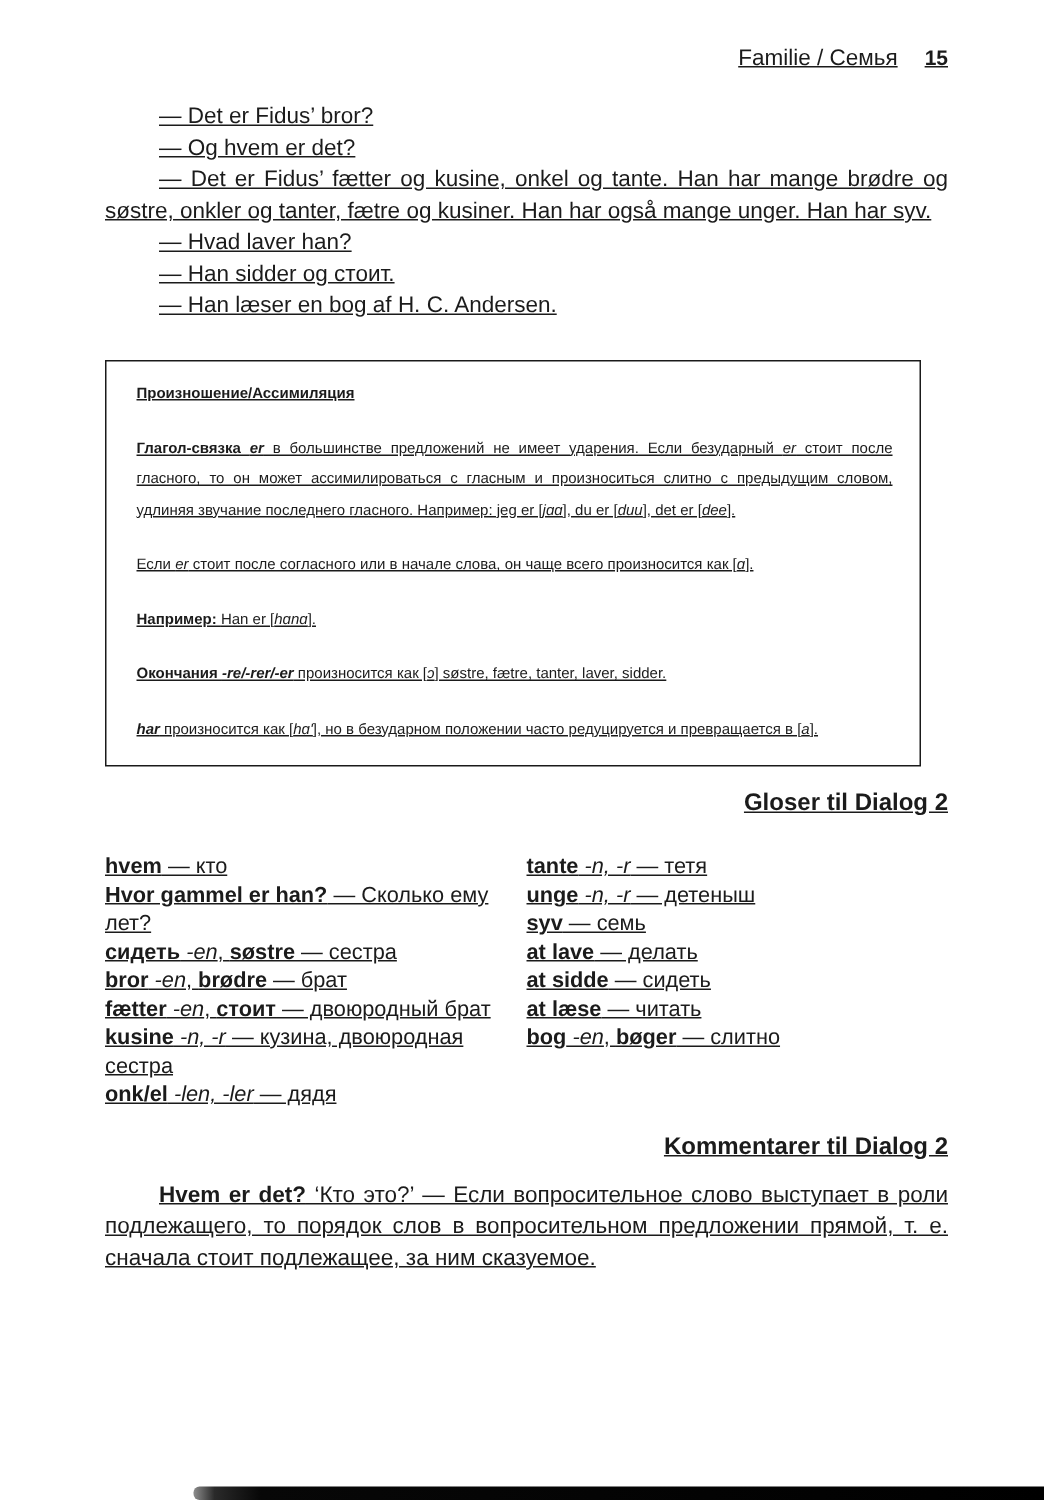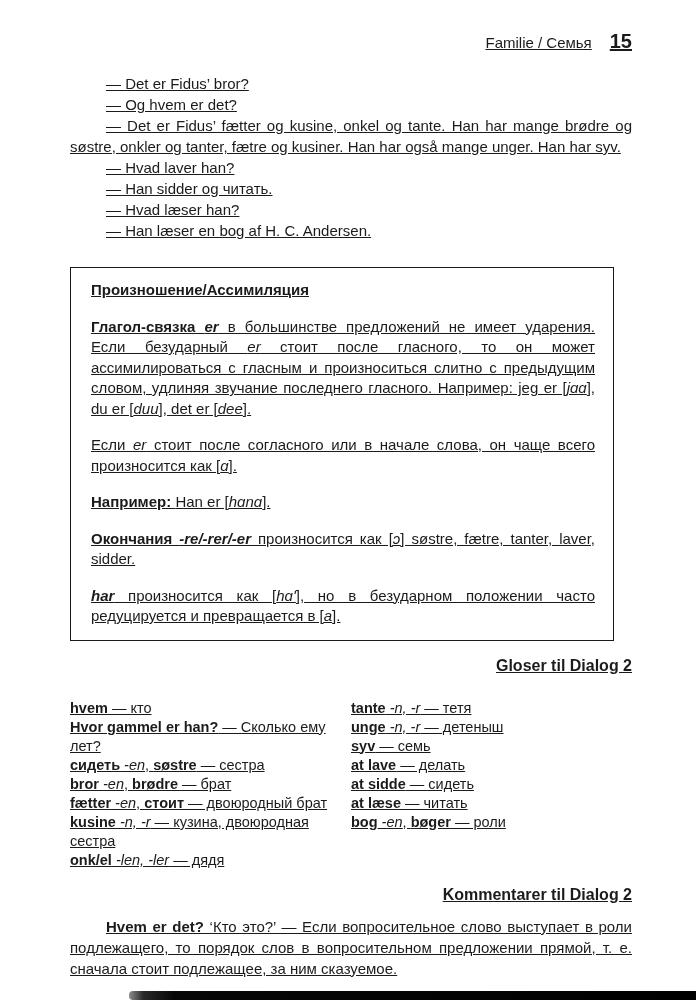--- a/index.html
+++ b/index.html
@@ -11,32 +11,32 @@
     position: relative;
     overflow: hidden;
   }
   .page { padding: 30px 64px 0 70px; text-decoration: underline; }
   p { margin: 0; }
 
   .header {
     display: flex; justify-content: flex-end; align-items: baseline;
     gap: 18px; font-size: 15px;
   }
-  .pagenum { font-weight: bold; font-size: 20px; }
+  .pagenum { font-weight: bold; font-size: 14px; }
 
   .dialog { margin-top: 20px; font-size: 15px; line-height: 21px; }
   .dialog p { text-indent: 36px; }
   .just { text-align: justify; }
 
   .pronbox {
     border: 1.5px solid #1a1a1a;
     margin-top: 26px;
     margin-right: 18px;
     padding: 12px 18px 13px 20px;
-    font-size: 15px; line-height: 20.5px;
+    font-size: 10px; line-height: 20.5px;
   }
   .boxtitle { font-weight: bold; margin-bottom: 10px; }
   .boxp { text-align: justify; margin-top: 16px; }
 
   .b  { font-weight: bold; }
   .i  { font-style: italic; }
   .bi { font-weight: bold; font-style: italic; }
 
   .center-head {
     text-align: right; font-weight: bold; font-size: 16px;
@@ -69,22 +69,21 @@
   <div class="header">
     <span>Familie / Семья</span>
     <span class="pagenum">15</span>
   </div>
 
   <div class="dialog">
     <p>— Det er Fidus’ bror?</p>
     <p>— Og hvem er det?</p>
     <p class="just">— Det er Fidus’ fætter og kusine, onkel og tante. Han har mange brødre og søstre, onkler og tanter, fætre og kusiner. Han har også mange unger. Han har syv.</p>
     <p>— Hvad laver han?</p>
-    <p>— Han sidder og читать.</p>
-    <p>— Hvad læser han?</p>
+    <p>— Han sidder og стоит.</p>
     <p>— Han læser en bog af H. C. Andersen.</p>
   </div>
 
   <div class="pronbox">
     <p class="boxtitle">Произношение/Ассимиляция</p>
     <p class="boxp"><span class="b">Глагол-связка </span><span class="bi">er</span><span> в большинстве предложений не имеет ударения. Если безударный </span><span class="i">er</span><span> стоит после гласного, то он может ассимилироваться с гласным и произноситься слитно с предыдущим словом, удлиняя звучание последнего гласного. Например: jeg er [</span><span class="i">jɑɑ</span><span>], du er [</span><span class="i">duu</span><span>], det er [</span><span class="i">dee</span><span>].</span></p>
     <p class="boxp"><span>Если </span><span class="i">er</span><span> стоит после согласного или в начале слова, он чаще всего произносится как [</span><span class="i">ɑ</span><span>].</span></p>
     <p class="boxp"><span class="b">Например: </span><span>Han er [</span><span class="i">hɑnɑ</span><span>].</span></p>
     <p class="boxp"><span class="b">Окончания </span><span class="bi">-re/-rer/-er</span><span> произносится как [</span><span class="i">ɔ</span><span>] søstre, fætre, tanter, laver, sidder.</span></p>
     <p class="boxp"><span class="bi">har</span><span> произносится как [</span><span class="i">hɑʹ</span><span>], но в безударном положении часто редуцируется и превращается в [</span><span class="i">a</span><span>].</span></p>
@@ -102,21 +101,21 @@
       <p class="gline"><span class="b">kusine</span><span class="i"> -n, -r</span><span> — кузина, двоюродная сестра</span></p>
       <p class="gline"><span class="b">onk/el</span><span class="i"> -len, -ler</span><span> — дядя</span></p>
     </div>
     <div class="gcol">
       <p class="gline"><span class="b">tante</span><span class="i"> -n, -r</span><span> — тетя</span></p>
       <p class="gline"><span class="b">unge</span><span class="i"> -n, -r</span><span> — детеныш</span></p>
       <p class="gline"><span class="b">syv</span><span> — семь</span></p>
       <p class="gline"><span class="b">at lave</span><span> — делать</span></p>
       <p class="gline"><span class="b">at sidde</span><span> — сидеть</span></p>
       <p class="gline"><span class="b">at læse</span><span> — читать</span></p>
-      <p class="gline"><span class="b">bog</span><span class="i"> -en</span><span>, </span><span class="b">bøger</span><span> — роли</span></p>
+      <p class="gline"><span class="b">bog</span><span class="i"> -en</span><span>, </span><span class="b">bøger</span><span> — слитно</span></p>
     </div>
   </div>
 
   <div class="center-head kom-head">Kommentarer til Dialog 2</div>
 
   <p class="kompara"><span class="b">Hvem er det?</span><span> ‘Кто это?’ — Если вопросительное слово выступает в роли подлежащего, то порядок слов в вопросительном предложении прямой, т. е. сначала стоит подлежащее, за ним сказуемое.</span></p>
 
 </div>
 
 <div class="scan-bar"></div>

